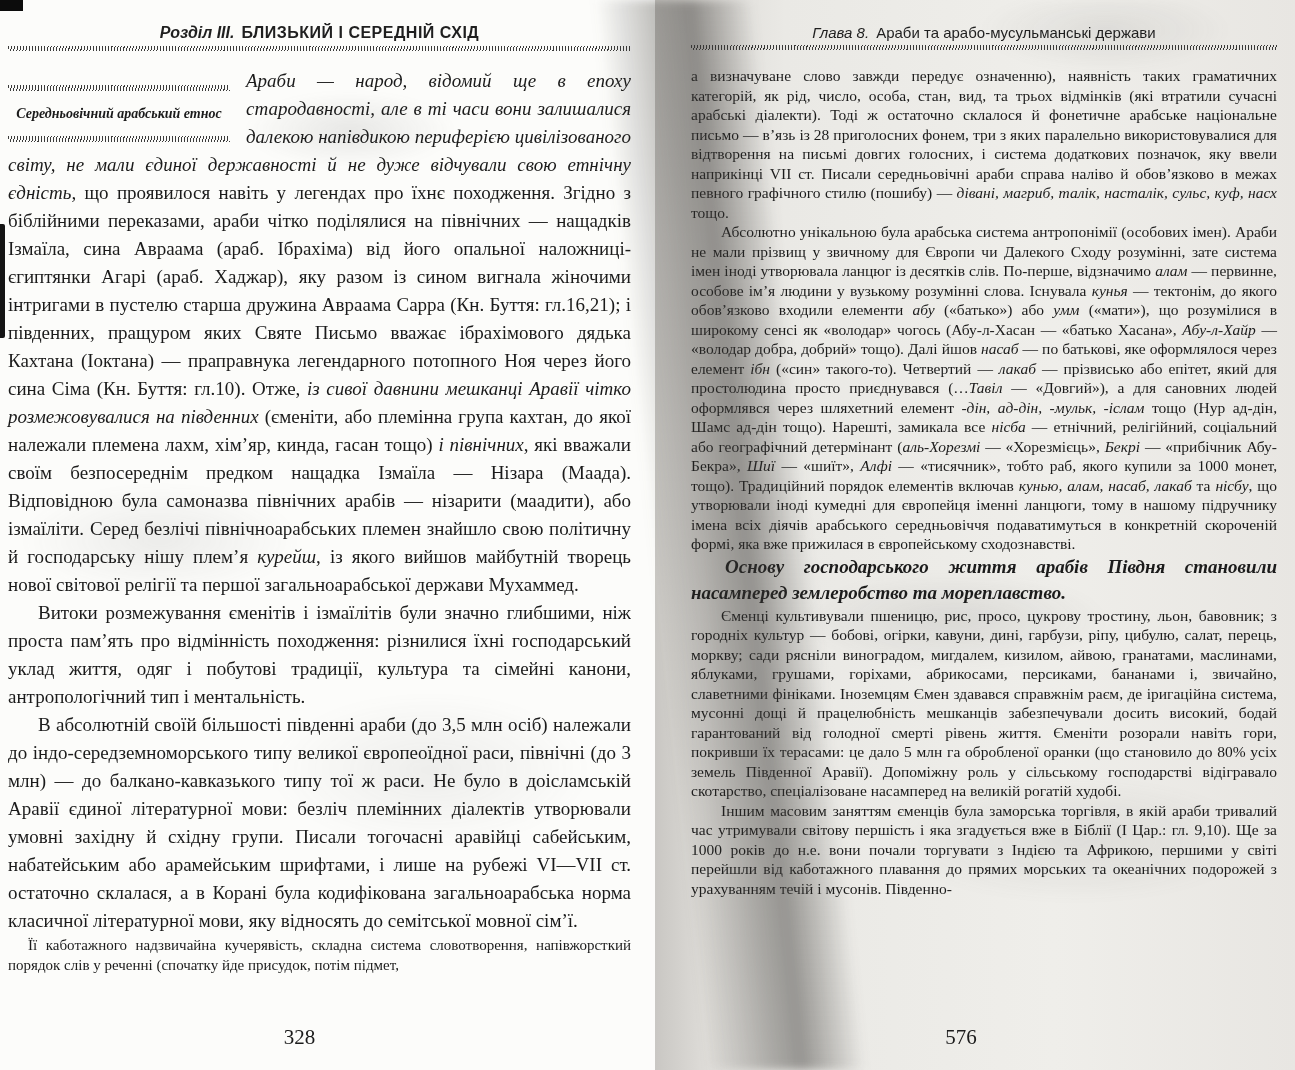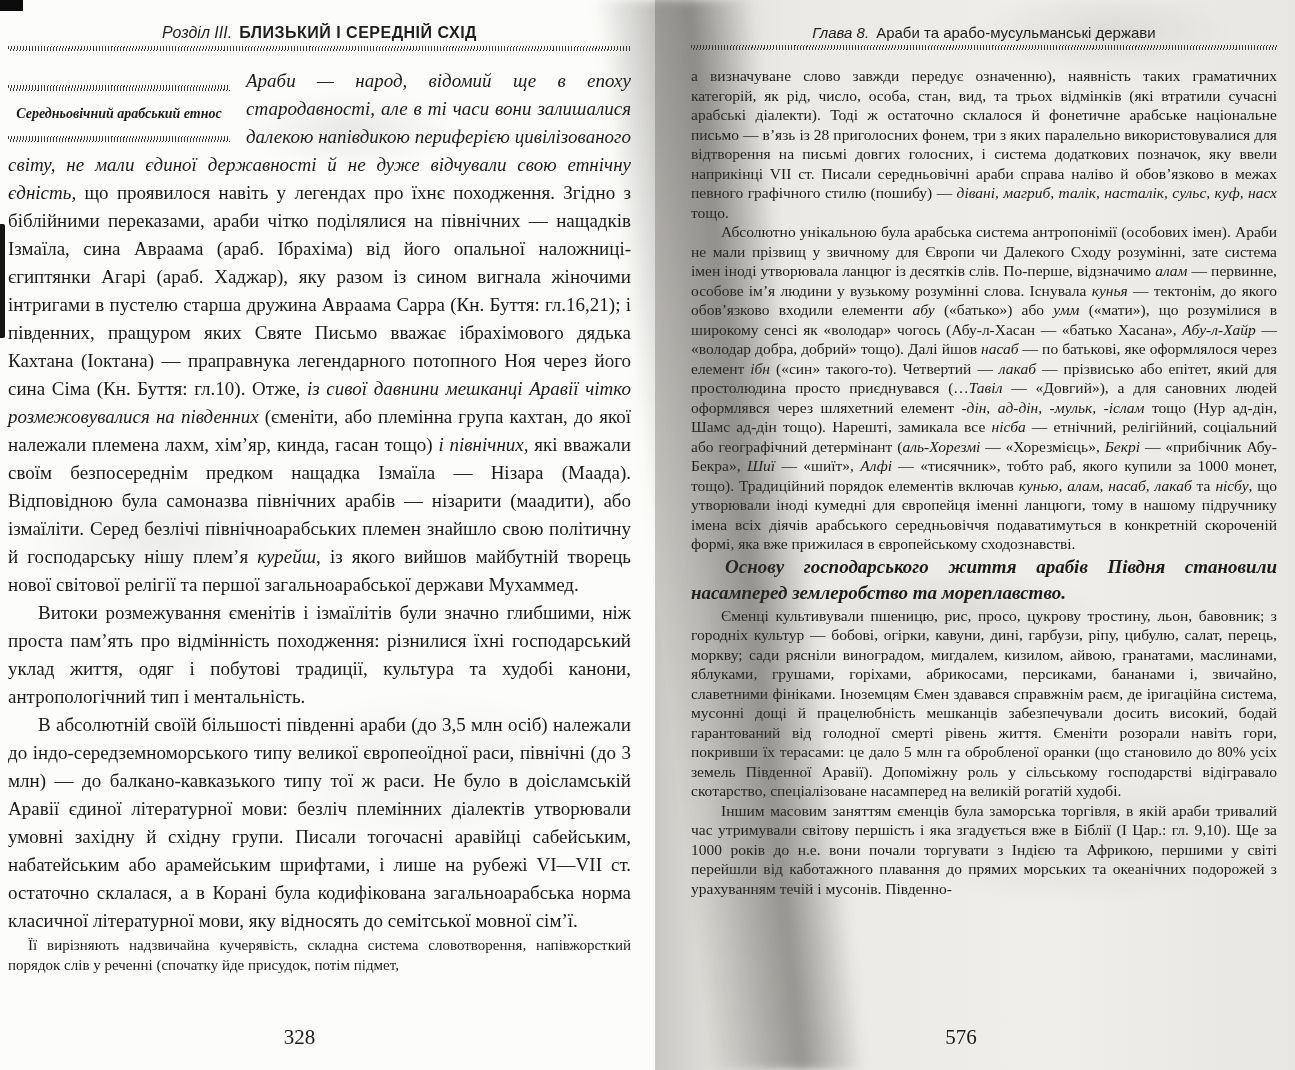--- a/index.html
+++ b/index.html
@@ -20,21 +20,21 @@
     radial-gradient(200px 80px at 160px 540px, rgba(95,95,95,.10), transparent 70%),
     radial-gradient(230px 110px at 430px 770px, rgba(95,95,95,.09), transparent 70%);}
   .page.right .ghosts{background:
     radial-gradient(220px 70px at 300px 620px, rgba(80,80,80,.12), transparent 70%),
     radial-gradient(260px 90px at 420px 840px, rgba(80,80,80,.10), transparent 70%),
     radial-gradient(180px 60px at 450px 30px, rgba(80,80,80,.10), transparent 70%);}
   .inner{position:absolute;top:0;z-index:1;}
   .inner.pl{left:8px;right:24px;}
   .inner.pr{left:36px;right:18px;}
   .runhead{margin-top:24px;text-align:center;font-family:"Liberation Sans",sans-serif;font-size:16px;color:#1f1f1f;white-space:nowrap;}
-  .runhead .chap{font-style:italic;font-weight:normal;margin-right:7px;}
+  .runhead .chap{font-style:italic;font-weight:bold;margin-right:7px;}
   .runhead.lft .ttl{font-weight:bold;letter-spacing:.5px;text-align:right;}
   .runhead.rgt{font-size:15px;}
   .runhead.rgt .chap{font-weight:normal;}
   .hatch{
     height:5px;margin-top:4px;
     background:repeating-linear-gradient(100deg, rgba(25,25,25,.85) 0 1px, rgba(25,25,25,0) 1px 3px);
   }
   .sidebar{float:left;width:222px;margin:14px 16px 8px 0;}
   .sidebar .hatch{height:6px;}
   .sb-title{
@@ -75,23 +75,23 @@
       </div>
       <div class="hatch"></div>
 
       <div class="body-l">
         <div class="sidebar">
           <div class="hatch"></div>
           <div class="sb-title">Середньовічний арабський етнос</div>
           <div class="hatch"></div>
         </div>
         <p><em>Араби — народ, відомий ще в епоху стародавності, але в ті часи вони залишалися далекою напівдикою периферією цивілізованого світу, не мали єдиної державності й не дуже відчували свою етнічну єдність, </em><span>що проявилося навіть у легендах про їхнє походження. Згідно з біблійними переказами, араби чітко поділялися на північних — нащадків Ізмаїла, сина Авраама (араб. Ібрахіма) від його опальної наложниці-єгиптянки Агарі (араб. Хаджар), яку разом із сином вигнала жіночими інтригами в пустелю старша дружина Авраама Сарра (Кн. Буття: гл.16,21); і південних, пращуром яких Святе Письмо вважає ібрахімового дядька Кахтана (Іоктана) — праправнука легендарного потопного Ноя через його сина Сіма (Кн. Буття: гл.10). Отже, </span><em>із сивої давнини мешканці Аравії чітко розмежовувалися на південних </em><span>(єменіти, або племінна група кахтан, до якої належали племена лахм, хім’яр, кинда, гасан тощо) </span><em>і північних</em><span>, які вважали своїм безпосереднім предком нащадка Ізмаїла — Нізара (Маада). Відповідною була самоназва північних арабів — нізарити (маадити), або ізмаїліти. Серед безлічі північноарабських племен знайшло свою політичну й господарську нішу плем’я </span><em>курейш</em><span>, із якого вийшов майбутній творець нової світової релігії та першої загальноарабської держави Мухаммед.</span></p>
-        <p class="ind"><span>Витоки розмежування єменітів і ізмаїлітів були значно глибшими, ніж проста пам’ять про відмінність походження: різнилися їхні господарський уклад життя, одяг і побутові традиції, культура та худобі канони, антропологічний тип і ментальність.</span></p>
+        <p class="ind"><span>Витоки розмежування єменітів і ізмаїлітів були значно глибшими, ніж проста пам’ять про відмінність походження: різнилися їхні господарський уклад життя, одяг і побутові традиції, культура та сімейні канони, антропологічний тип і ментальність.</span></p>
         <p class="ind"><span>В абсолютній своїй більшості південні араби (до 3,5 млн осіб) належали до індо-середземноморського типу великої європеоїдної раси, північні (до 3 млн) — до балкано-кавказького типу тої ж раси. Не було в доісламській Аравії єдиної літературної мови: безліч племінних діалектів утворювали умовні західну й східну групи. Писали тогочасні аравійці сабейським, набатейським або арамейським шрифтами, і лише на рубежі VI—VII ст. остаточно склалася, а в Корані була кодифікована загальноарабська норма класичної літературної мови, яку відносять до семітської мовної сім’ї.</span></p>
-        <p class="footnote">Її вирізняють надзвичайна кучерявість, складна система словотворення, напівжорсткий порядок слів у реченні (спочатку йде присудок, потім підмет,</p>
+        <p class="footnote">Її каботажного надзвичайна кучерявість, складна система словотворення, напівжорсткий порядок слів у реченні (спочатку йде присудок, потім підмет,</p>
       </div>
     </div>
     <div class="pagenum">328</div>
   </div>
 
   <div class="page right">
     <div class="ghosts"></div>
     <div class="inner pr">
       <div class="runhead rgt">
         <span class="chap">Глава 8.</span><span class="ttl">Араби та арабо-мусульманські держави</span>

